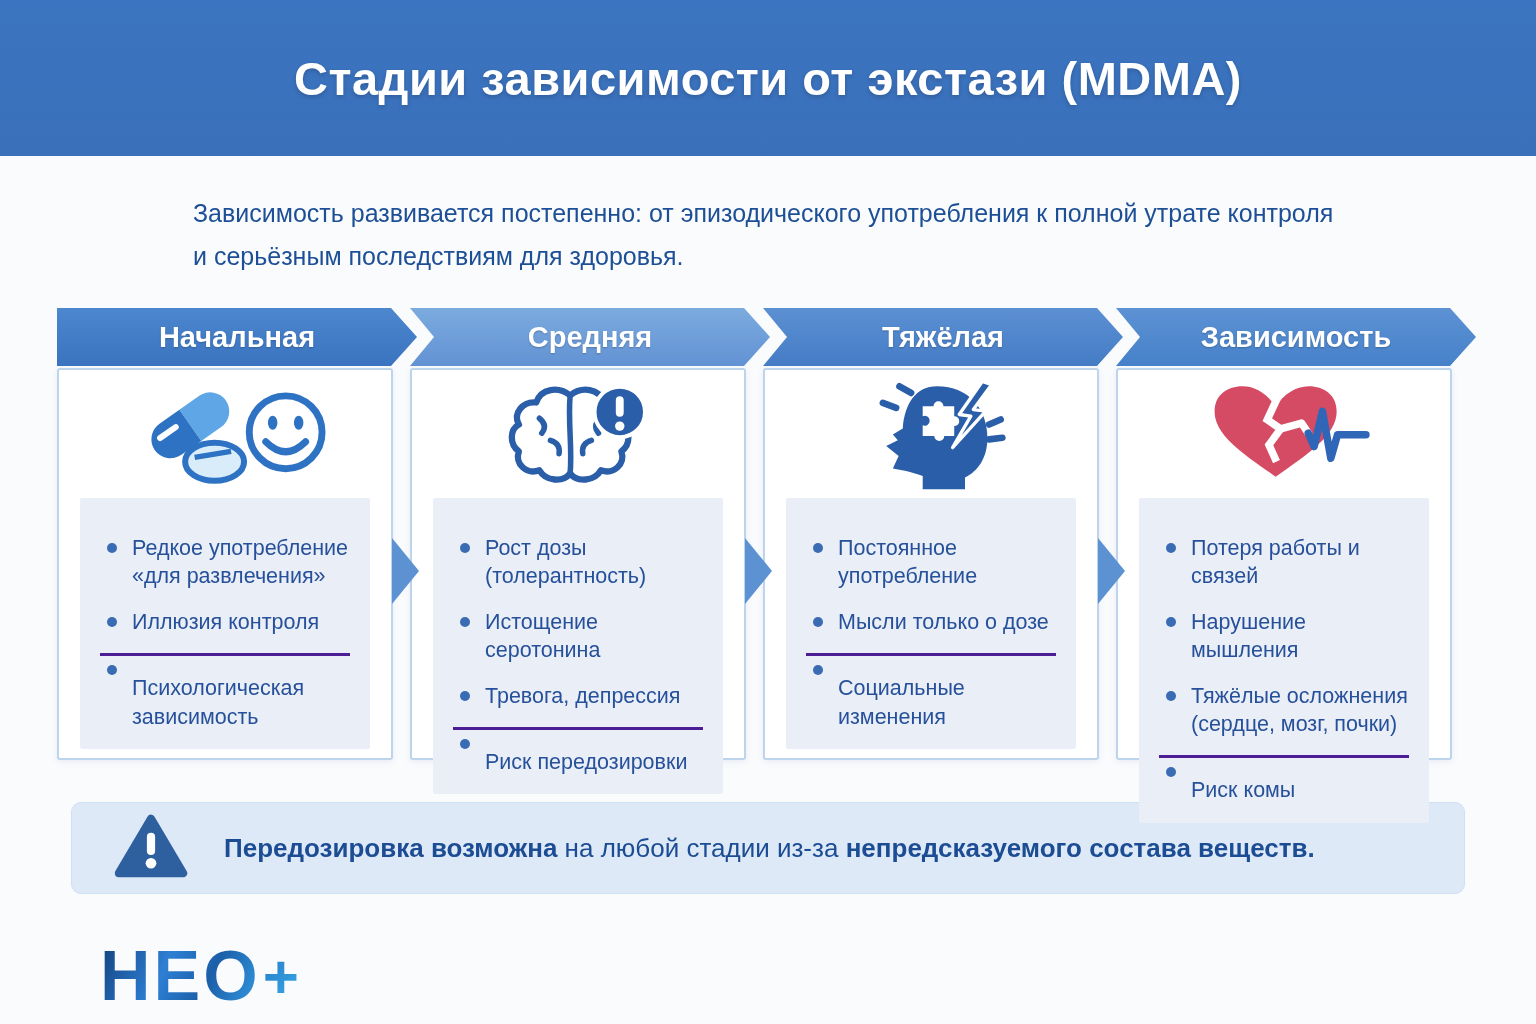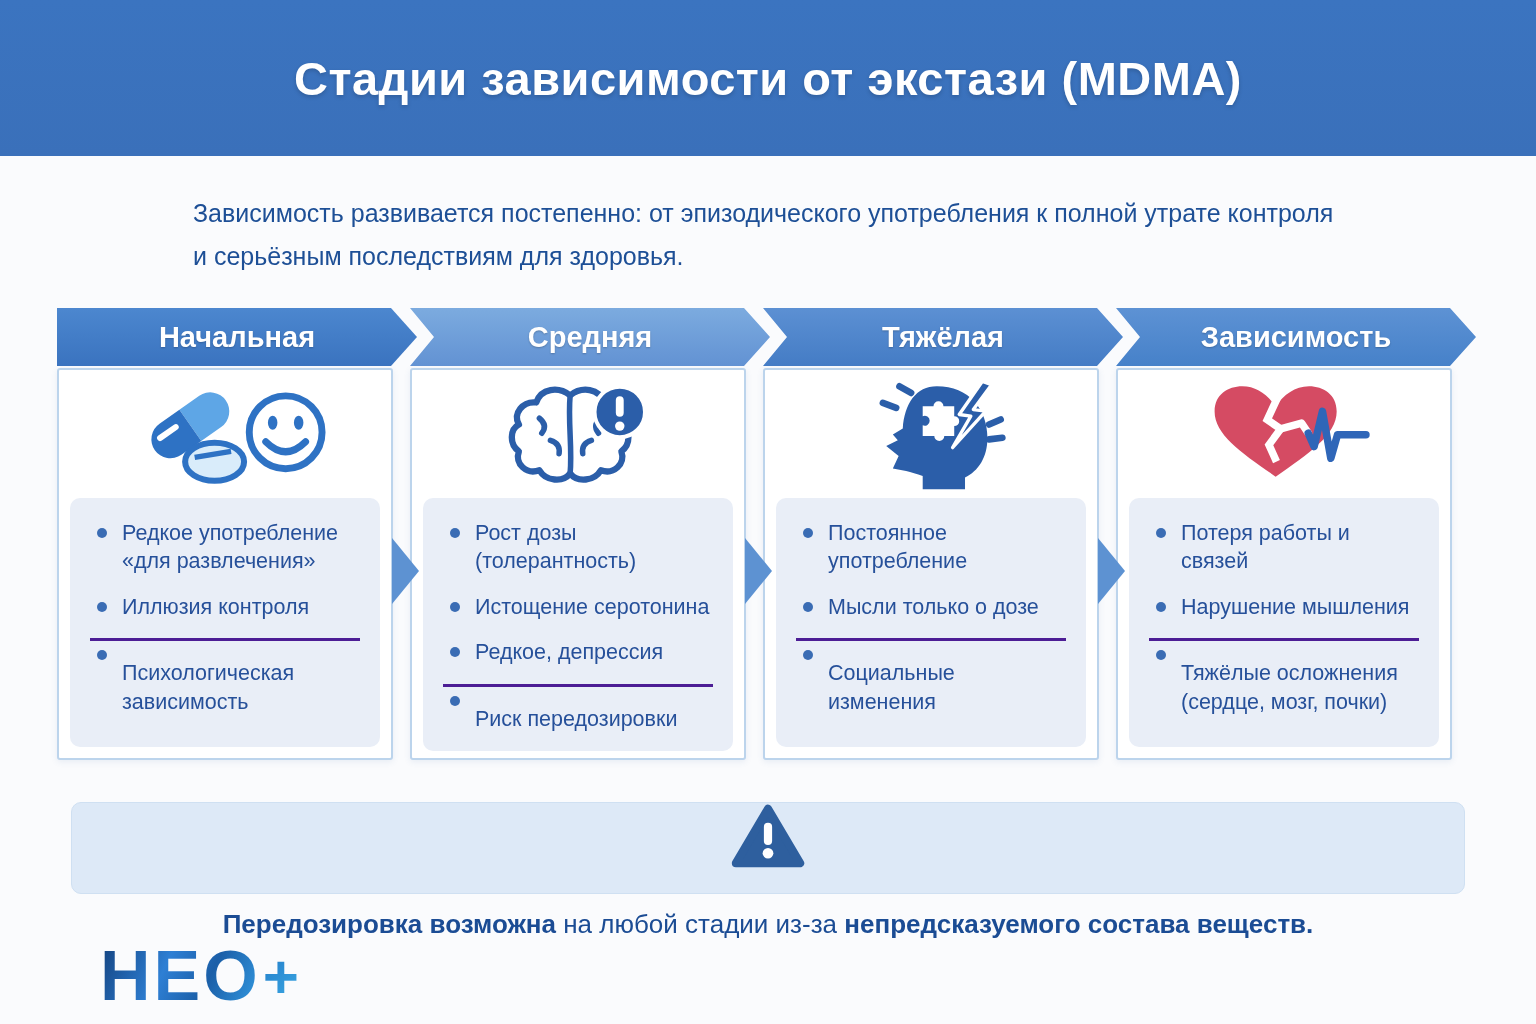--- a/index.html
+++ b/index.html
@@ -58,39 +58,39 @@
     position:relative;
   }
   .stage:not(:first-child) .card::before {
     content:''; position:absolute; left:-20px; top:168px; z-index:4;
     width:0; height:0;
     border-top:33px solid transparent; border-bottom:33px solid transparent;
     border-left:27px solid #5d92d2;
   }
   .icon-zone { height:128px; display:flex; align-items:center; justify-content:center; flex:0 0 auto; }
   .list-zone {
-    flex:1; margin:0 11px 11px; padding:21px 20px 18px;
-    background:#e9eef7; border-radius:10px;
+    flex:1; margin:0 21px 11px; padding:36px 20px 18px;
+    background:#e9eef7; border-radius:2px;
   }
   .list-zone ul { list-style:none; }
   .list-zone li {
     position:relative; padding-left:32px; margin-bottom:17px;
     color:#26509a; font-size:21.5px; line-height:1.32;
   }
   .list-zone li::before {
     content:''; position:absolute; left:7px; top:9px;
     width:10px; height:10px; border-radius:50%; background:#3a6cb4;
   }
   .list-zone li:last-child { border-top:3px solid #4c1d95; padding-top:18px; margin-bottom:0; }
 
   
   .warning {
     margin:42px 71px 0; height:92px;
     background:#dde9f7; border:1px solid #cfe0f2; border-radius:10px;
-    display:flex; align-items:center; gap:36px; padding:0 42px;flex-direction:column;
+    display:flex; align-items:center; gap:36px; padding:0 42px;
   }
   .warning-text { color:#1b4c94; font-size:26px; }
   .warning-text .b { font-weight:700; }
 
   
   .logo { margin:42px 0 0 100px; display:flex; align-items:center; }
   .logo .neo {
     font-size:70px; font-weight:800; letter-spacing:3px;
     background:linear-gradient(115deg,#123f7a 0%,#2e7fd4 40%,#1b5fa8 65%,#35a0e8 100%);
     -webkit-background-clip:text; background-clip:text; color:transparent;
@@ -150,21 +150,21 @@
           <path d="M46,46 q11,9 3,19 M60,74 q13,4 11,17 M124,46 q-11,9 -3,19 M112,74 q-13,4 -11,17" fill="none" stroke="#2b5ea9" stroke-width="7" stroke-linecap="round"></path>
           <circle cx="148" cy="38" r="32" fill="#2b5ea9" stroke="#fff" stroke-width="5"></circle>
           <rect x="143" y="18" width="10" height="26" rx="5" fill="#fff"></rect>
           <circle cx="148" cy="56" r="6" fill="#fff"></circle>
         </svg>
       </div>
       <div class="list-zone">
         <ul>
             <li>Рост дозы (толерантность)</li>
             <li>Истощение серотонина</li>
-            <li>Редкое, депрессия</li>
+            <li>Тревога, депрессия</li>
             <li>Риск передозировки</li>
           </ul>
       </div>
     </div>
   </div>
 
   <div class="stage">
     <div class="stage-head">Тяжёлая</div>
     <div class="card">
       <div class="icon-zone">
@@ -199,20 +199,21 @@
           <path d="M97,18 L85,44 L101,55 L87,74 L96,94" fill="none" stroke="#fff" stroke-width="9" stroke-linejoin="miter"></path>
           <path d="M101,55 L126,48 L134,60" fill="none" stroke="#fff" stroke-width="9" stroke-linejoin="round" stroke-linecap="round"></path>
           <path d="M134,60 L141,76 L151,34 L161,90 L169,62 L203,62" fill="none" stroke="#2f66b8" stroke-width="9" stroke-linejoin="round" stroke-linecap="round"></path>
         </svg>
       </div>
       <div class="list-zone">
         <ul>
             <li>Потеря работы и связей</li>
             <li>Нарушение мышления</li>
             <li>Тяжёлые осложнения (сердце, мозг, почки)</li>
+            <li>Риск комы</li>
           </ul>
       </div>
     </div>
   </div>
 </section>
 
 <section class="warning">
   <span>
     <svg width="74" height="66" viewBox="0 0 90 80" aria-hidden="true">
       <path d="M45,7 L84,73 H6 Z" fill="#2e5f9e" stroke="#2e5f9e" stroke-width="10" stroke-linejoin="round"></path>

